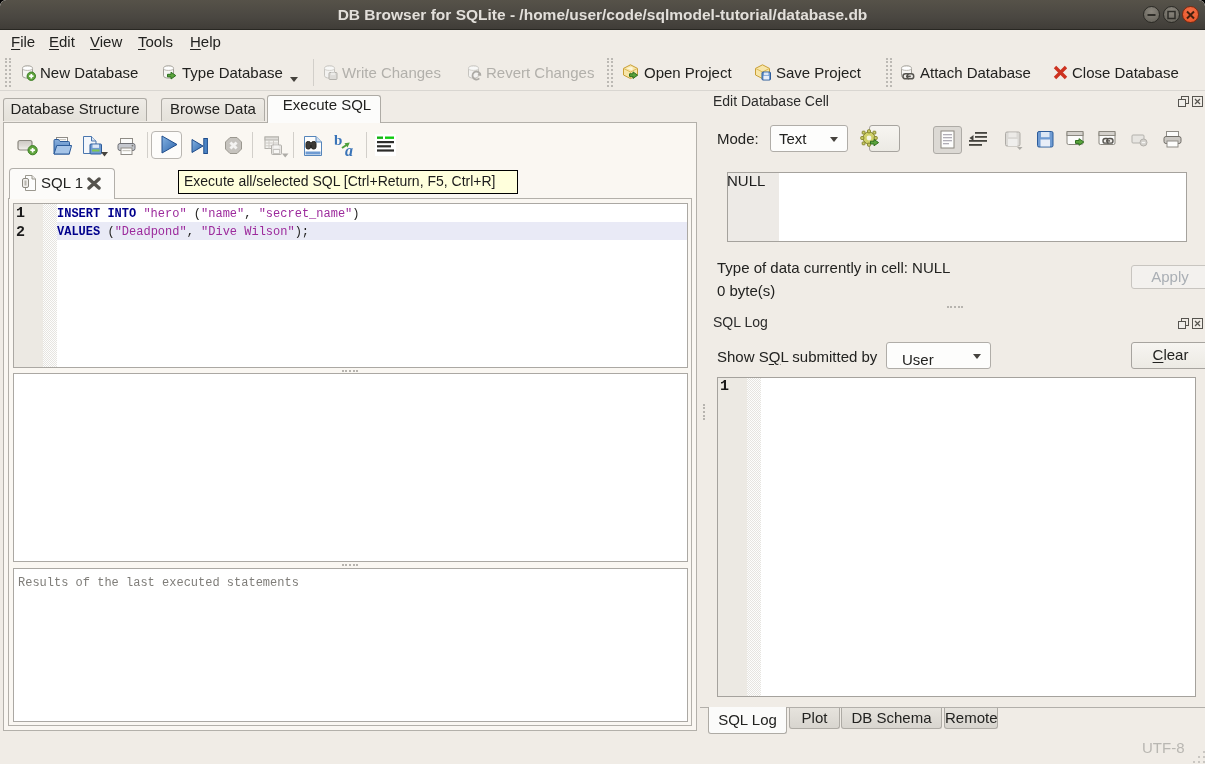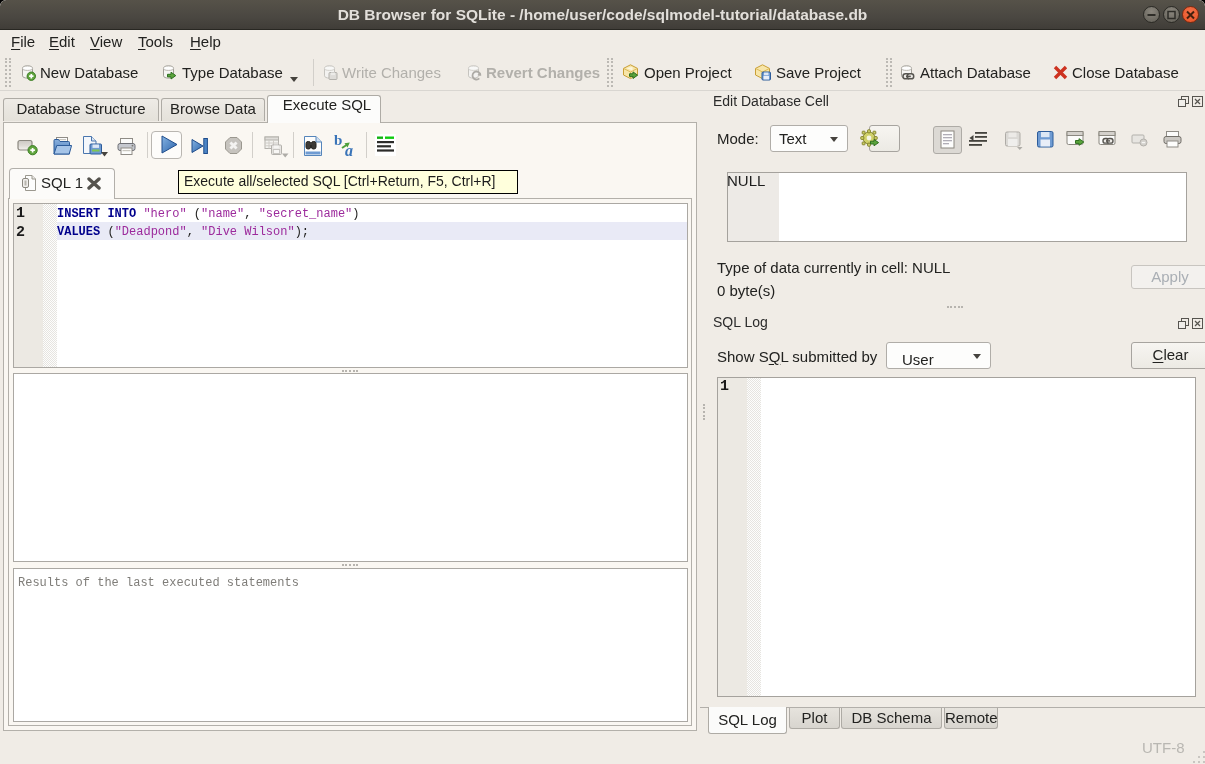--- a/index.html
+++ b/index.html
@@ -120,21 +120,21 @@
     <div class="vsep" style="left:313px;"></div>
     <div class="tb-item" style="left:322px;">
       <svg width="16" height="17" viewBox="0 0 16 17">
           <path d="M2.5 4.2 C2.5 2.8 4.7 1.9 7.5 1.9 C10.3 1.9 12.5 2.8 12.5 4.2 V11.8 C12.5 13.2 10.3 14.1 7.5 14.1 C4.7 14.1 2.5 13.2 2.5 11.8 Z" fill="#f3f2f0" stroke="#c6c4bf"></path>
           <ellipse cx="7.5" cy="4.2" rx="5" ry="2.2" fill="#f8f8f7" stroke="#d2d0cb"></ellipse>
           <rect x="7" y="8.5" width="8" height="7" rx="1" fill="#dedcd8" stroke="#b3b1ac"></rect>
           <rect x="9" y="8.5" width="4" height="2.6" fill="#ecebe8"></rect>
         </svg>
         <span class="tb-text tb-gray">Write Changes</span>
     </div>
-    <div class="tb-item" style="left:466px;font-weight:bold;">
+    <div class="tb-item" style="left:466px;">
       <svg width="16" height="17" viewBox="0 0 16 17">
           <path d="M2.5 4.2 C2.5 2.8 4.7 1.9 7.5 1.9 C10.3 1.9 12.5 2.8 12.5 4.2 V11.8 C12.5 13.2 10.3 14.1 7.5 14.1 C4.7 14.1 2.5 13.2 2.5 11.8 Z" fill="#f3f2f0" stroke="#c6c4bf"></path>
           <ellipse cx="7.5" cy="4.2" rx="5" ry="2.2" fill="#f8f8f7" stroke="#d2d0cb"></ellipse>
           <path d="M14.5 11.5 a4 4 0 1 0 -1.2 2.9" fill="none" stroke="#adaba6" stroke-width="1.8"></path>
           <path d="M14.8 8.5 L14.6 12 L11.4 11 Z" fill="#adaba6"></path>
         </svg>
         <span class="tb-text tb-gray">Revert Changes</span>
     </div>
     <div class="handle" style="left:607px;">
         <i style="left:0"></i>
@@ -178,21 +178,21 @@
     <div class="tb-item" style="left:1053px;">
       <svg width="15" height="15" viewBox="0 0 15 15">
           <path d="M2 2 L13 13 M13 2 L2 13" stroke="#cd3220" stroke-width="3.4"></path>
         </svg>
         <span class="tb-text">Close Database</span>
     </div>
   </div>
   <div id="toolbar-sep-line"></div>
 
   <div id="tabstrip">
-    <div class="tab" style="left:3px; width:156px;">Database Structure</div>
+    <div class="tab" style="left:3px; width:144px;">Database Structure</div>
     <div class="tab" style="left:161px; width:104px;">Browse Data</div>
     <div class="tab active" style="left:267px; width:114px;">Execute SQL</div>
   </div>
 
   <div id="pane-left"></div>
 
   <svg class="abs" style="left:17px; top:137px;" width="22" height="19">
     <defs>
         <linearGradient id="pnl" x1="0" y1="0" x2="0" y2="1">
       <stop offset="0" stop-color="#cbc8c3"></stop>

